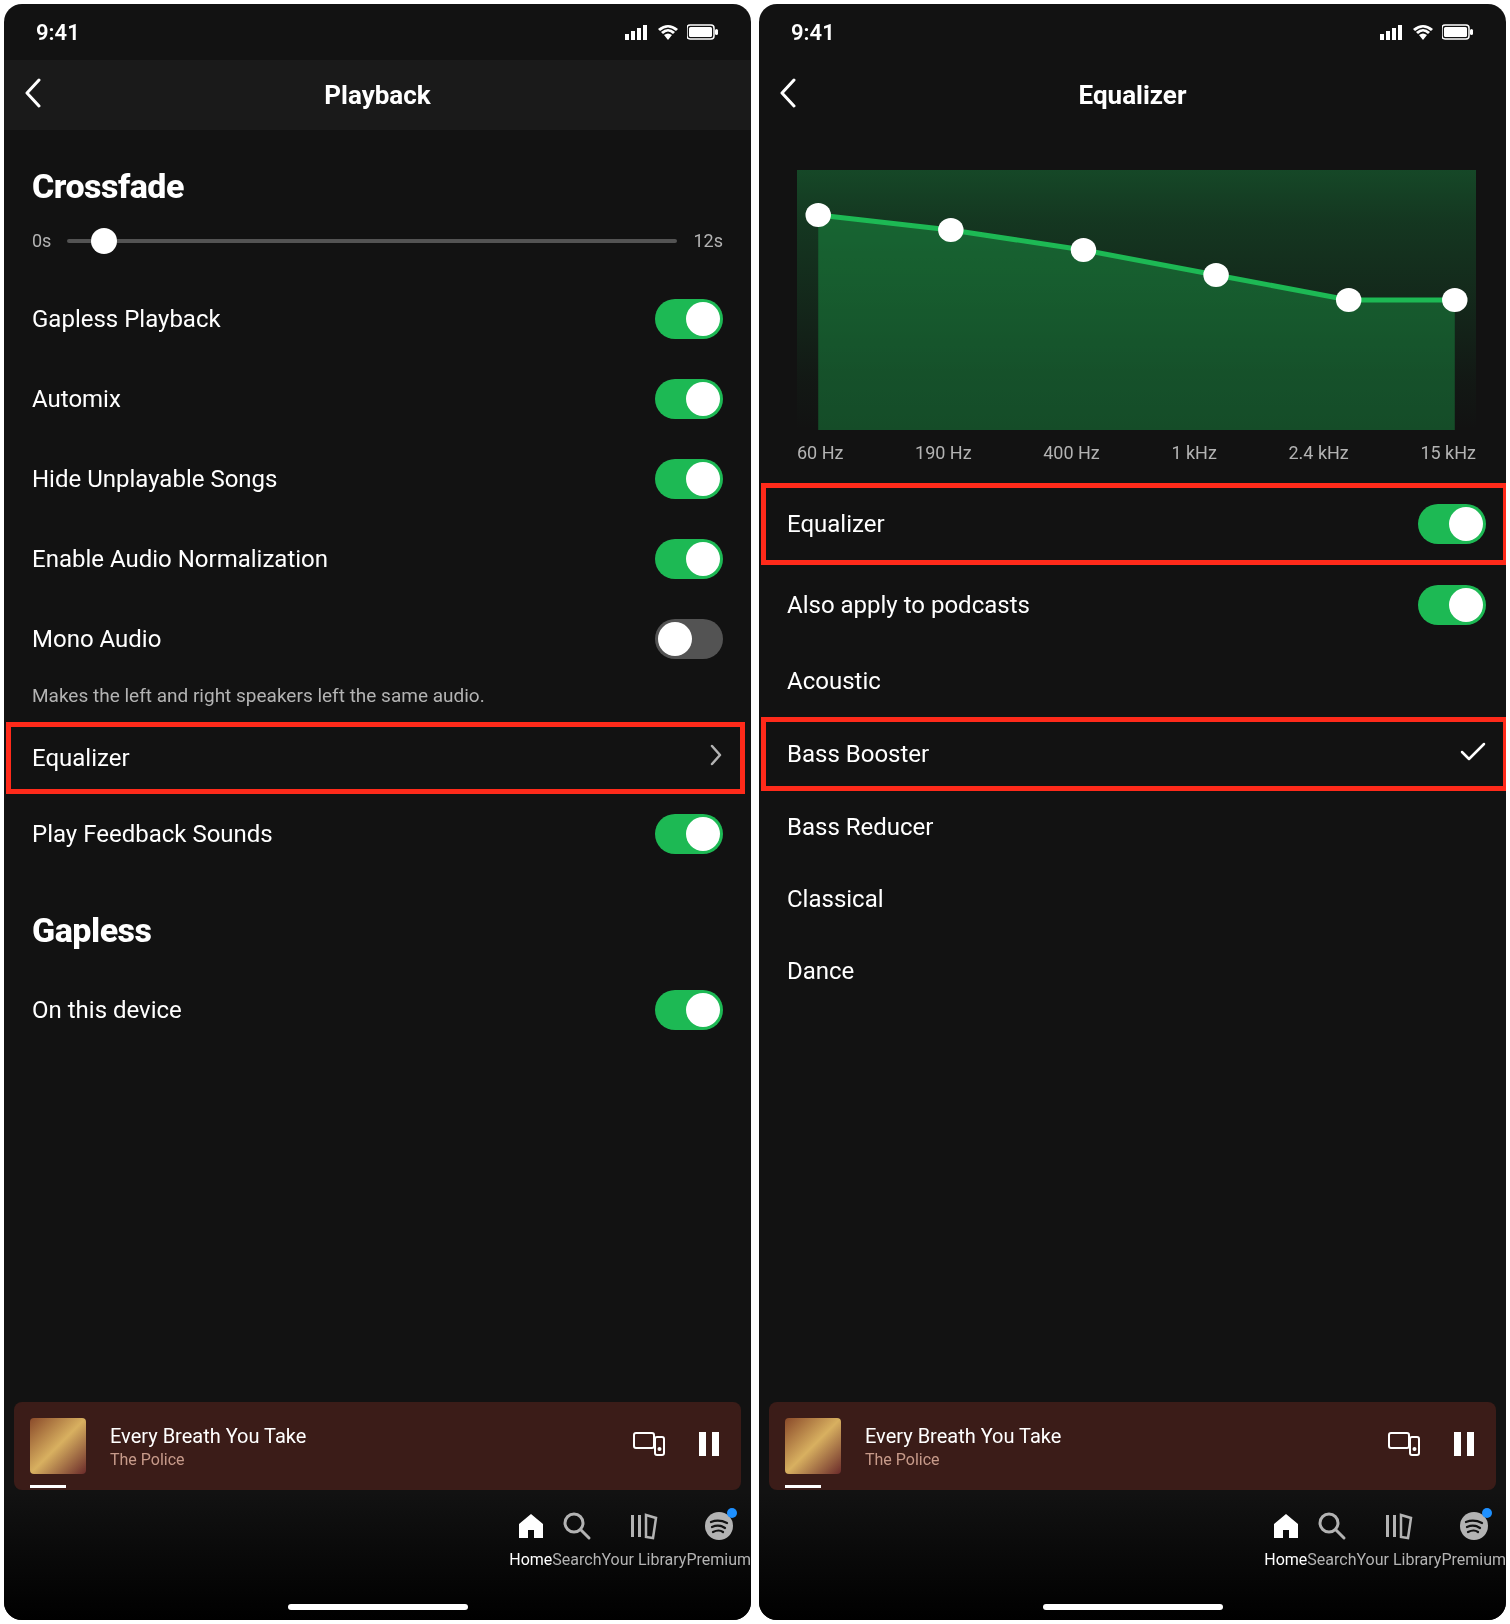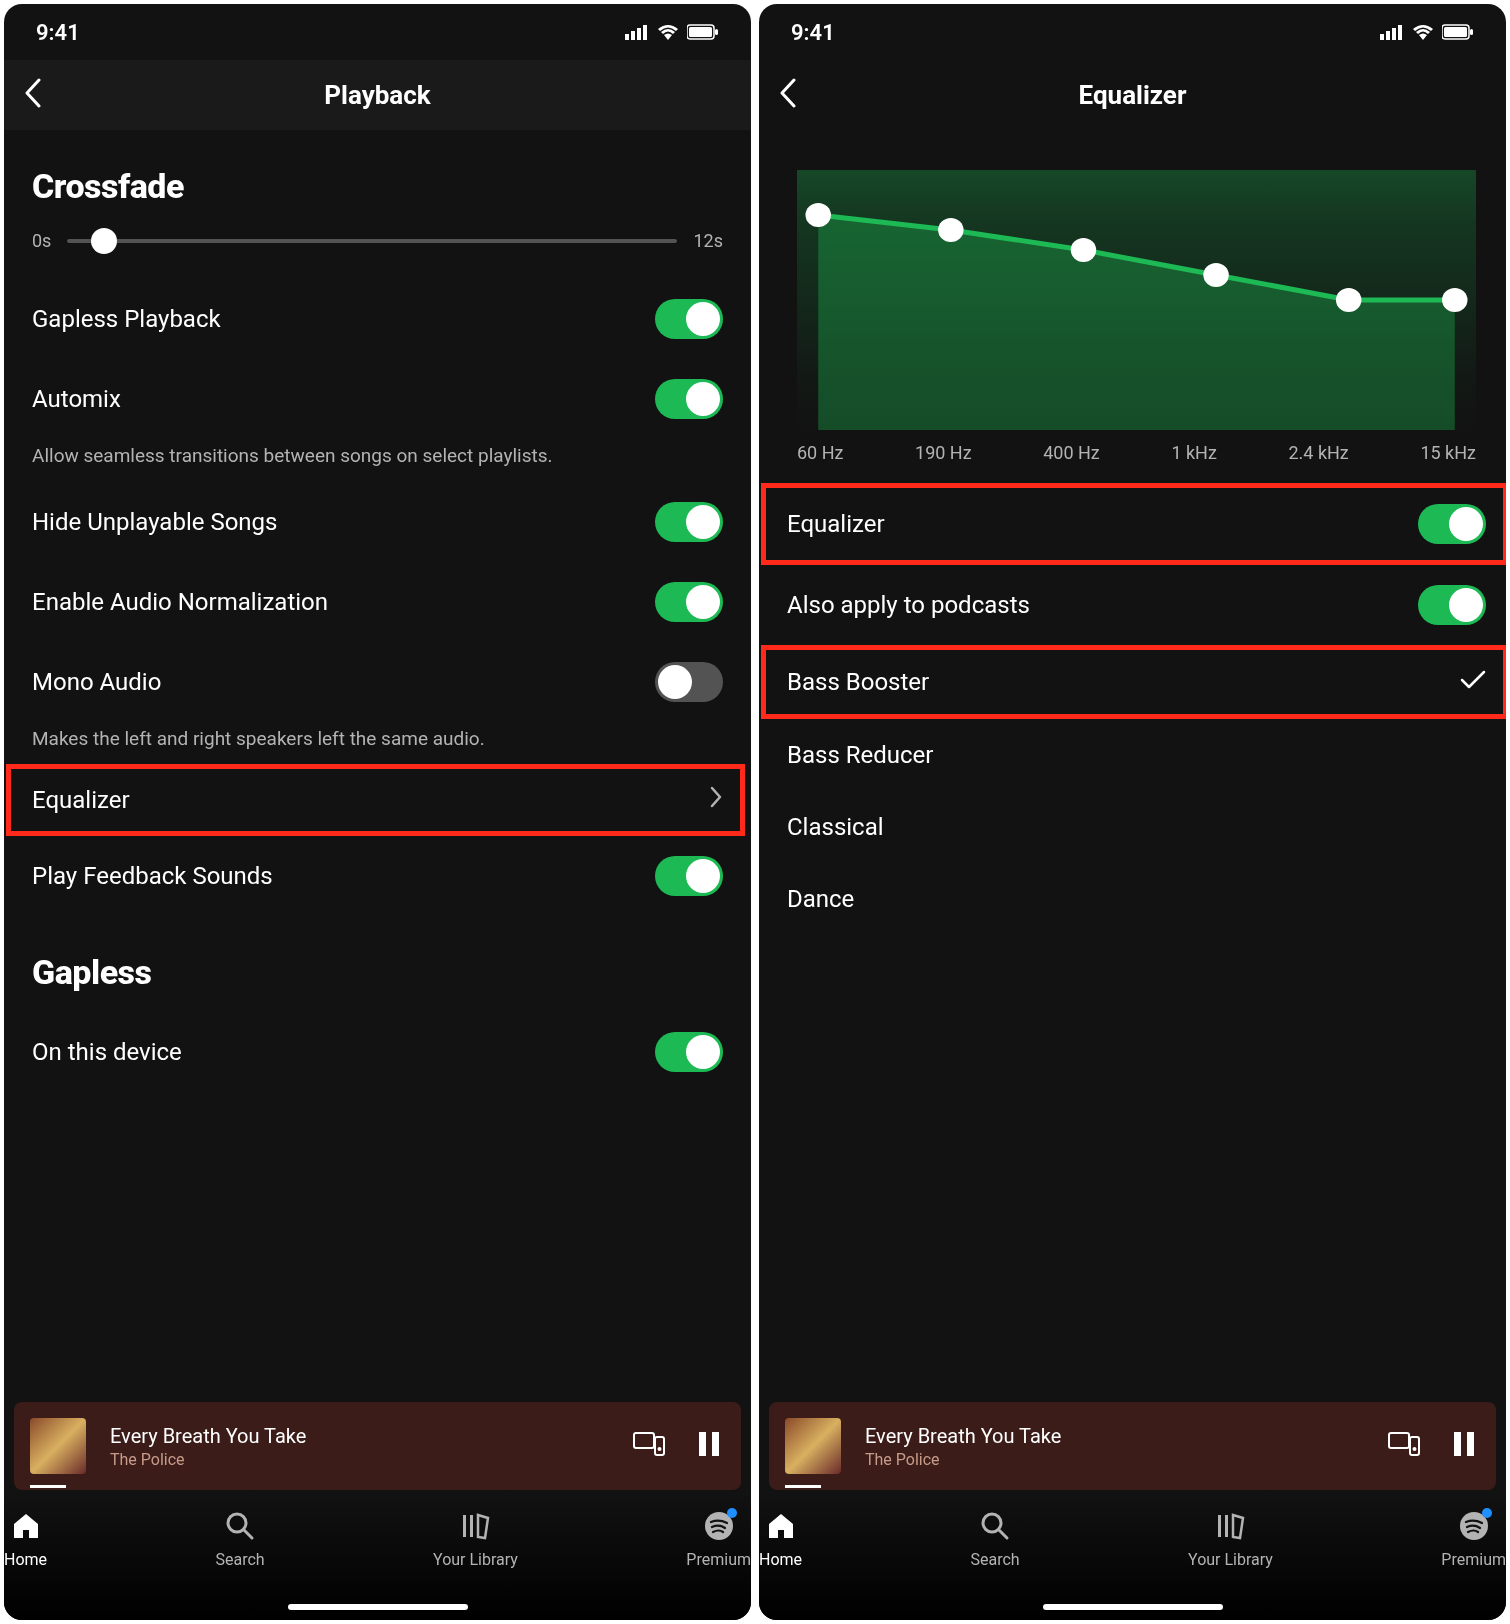--- a/index.html
+++ b/index.html
@@ -187,21 +187,21 @@
     width: 36px;
     background: #fff;
   }
   
   .tab-bar {
     position: absolute;
     left: 0; right: 0; bottom: 0;
     height: 128px;
     background: linear-gradient(to bottom, rgba(18,18,18,0.85), #000);
     display: flex;
-    justify-content: space-between;
+    justify-content: flex-end;
     align-items: flex-start;
     padding-top: 18px;
   }
   .tab {
     display: flex;
     flex-direction: column;
     align-items: center;
     gap: 8px;
     cursor: pointer;
     color: #b3b3b3;
@@ -278,21 +278,20 @@
           <div class="toggle-knob"></div>
         </div>
     </div>
 
     <div class="setting-row">
       <span>Automix</span>
       <div class="toggle on">
           <div class="toggle-knob"></div>
         </div>
     </div>
-    <div class="setting-desc">Allow seamless transitions between songs on select playlists.</div>
 
     <div class="setting-row">
       <span>Hide Unplayable Songs</span>
       <div class="toggle on">
           <div class="toggle-knob"></div>
         </div>
     </div>
 
     <div class="setting-row">
       <span>Enable Audio Normalization</span>
@@ -462,20 +461,23 @@
       </div>
     </div>
 
     <div class="setting-row">
       <span>Also apply to podcasts</span>
       <div class="toggle on">
           <div class="toggle-knob"></div>
         </div>
     </div>
 
+    <div class="preset-row">
+      <span>Acoustic</span>
+    </div>
 
     <div class="highlight-box">
       <div class="preset-row" style="padding:18px 0;">
         <span>Bass Booster</span>
         <span class="check-icon">
           <svg width="26" height="20" viewBox="0 0 26 20">
               <path d="M2 10 L9 17 L24 2" stroke="#fff" stroke-width="2.5" fill="none" stroke-linecap="round" stroke-linejoin="round"></path>
             </svg>
         </span>
       </div>

